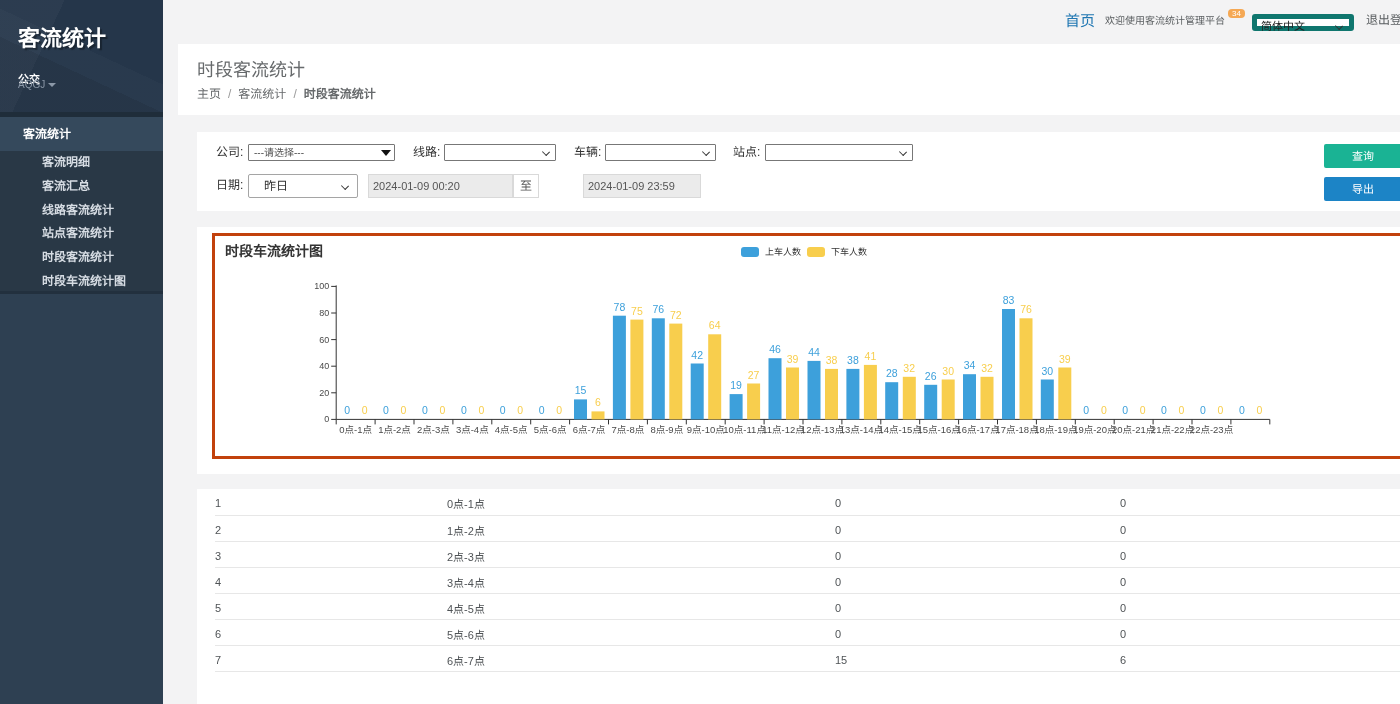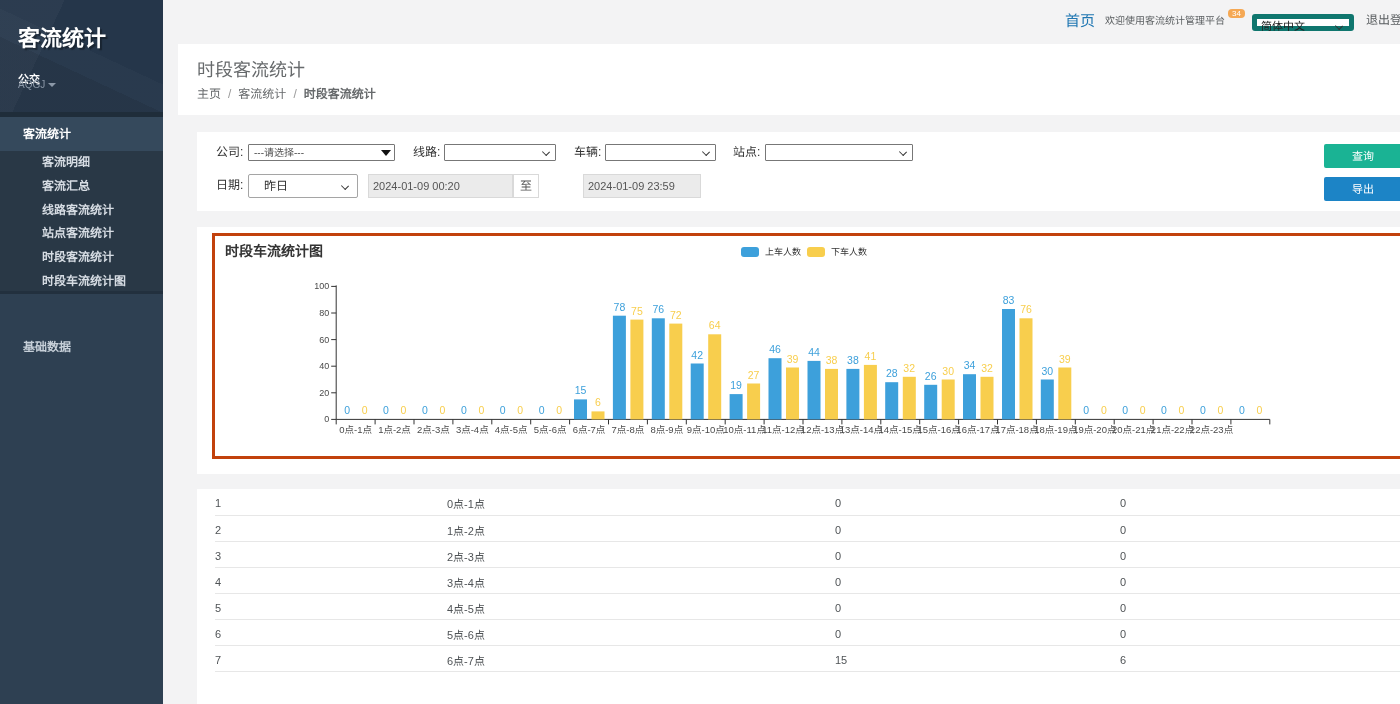--- a/index.html
+++ b/index.html
@@ -82,21 +82,20 @@
   <div class="navsep"></div>
   <div class="nav-active">客流统计</div>
   <div class="submenu">
 <div class="subitem">客流明细</div>
 <div class="subitem">客流汇总</div>
 <div class="subitem">线路客流统计</div>
 <div class="subitem">站点客流统计</div>
 <div class="subitem">时段客流统计</div>
 <div class="subitem">时段车流统计图</div>
   </div>
-  <div class="nav3">基础数据</div>
 </div>
 <div class="main">
   <div class="topbar">
     <span class="tb-home">首页</span>
     <span class="tb-welcome">欢迎使用客流统计管理平台</span>
     <span class="tb-badge">34</span>
     <span class="tb-select">简体中文<span class="chev"></span></span>
     <span class="tb-logout">退出登录</span>
   </div>
   <div class="heading">

